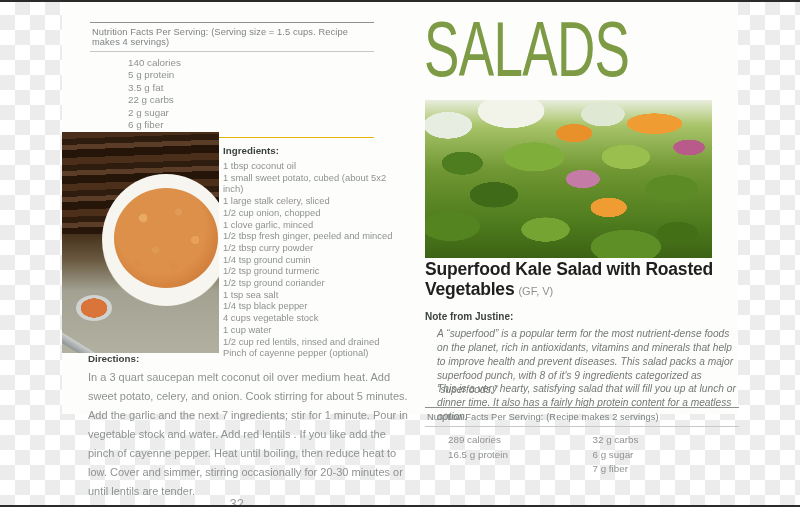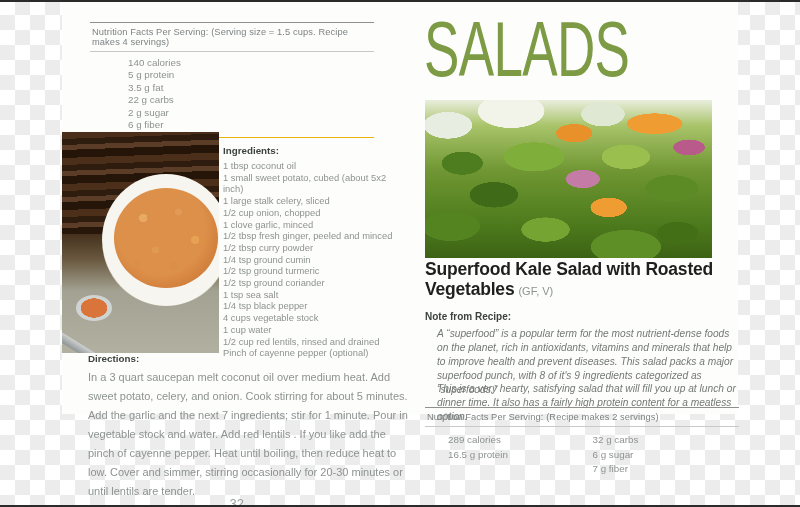--- a/index.html
+++ b/index.html
@@ -153,21 +153,21 @@
     </div>
 
     <div class="page-number">32</div>
 
     <h1 class="salads-title">SALADS</h1>
 
     <div class="photo-salad"></div>
 
     <h2 class="recipe-title"><span>Superfood Kale Salad with Roasted Vegetables</span><span class="tags">(GF, V)</span></h2>
 
-    <div class="note-heading">Note from Recipe:</div>
+    <div class="note-heading">Note from Justine:</div>
     <p class="note-para p1">A “superfood” is a popular term for the most nutrient-dense foods on the planet, rich in antioxidants, vitamins and minerals that help to improve health and prevent diseases. This salad packs a major superfood punch, with 8 of it's 9 ingredients categorized as “superfoods.”</p>
     <p class="note-para p2">This is a very hearty, satisfying salad that will fill you up at lunch or dinner time. It also has a fairly high protein content for a meatless option.</p>
 
     <div class="nutri-box nutri-right">
       <div class="nutri-header">Nutrition Facts Per Serving: (Recipe makes 2 servings)</div>
       <div class="nutri-cols">
         <ul>
           <li>289 calories</li>
           <li>16.5 g protein</li>
         </ul>

